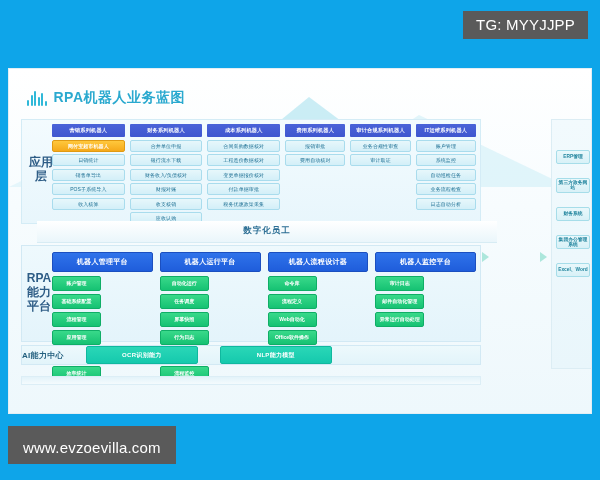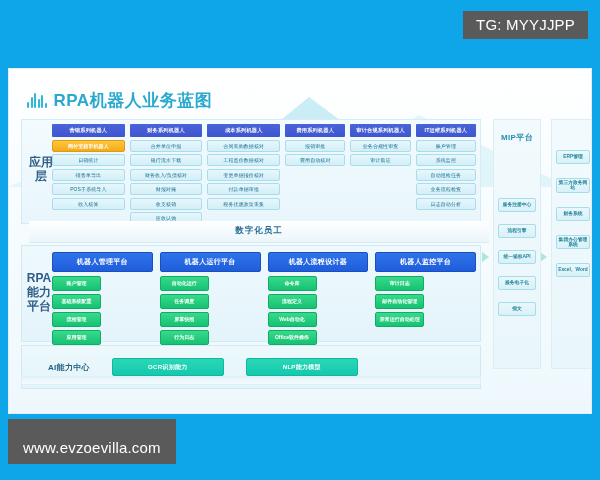--- a/index.html
+++ b/index.html
@@ -31,21 +31,21 @@
     justify-content: center;
   }
   #wm-tg {
     right: 12px;
     top: 11px;
     padding: 5px 13px 6px 13px;
   }
   #wm-site {
     left: 8px;
     bottom: 16px;
-    padding: 20px 15px 8px 15px;
+    padding: 13px 15px 8px 15px;
     font-size: 15px;
   }
 
   
   #card {
     position: absolute;
     left: 8px;
     top: 68px;
     width: 584px;
     height: 346px;
@@ -77,21 +77,21 @@
   }
   #bars { display: flex; align-items: flex-end; gap: 1.5px; height: 15px; }
   #bars i { display:block; width: 2px; background: #2fb8d8; border-radius: 1px; }
   #bars i:nth-child(1){ height: 6px; }
   #bars i:nth-child(2){ height: 11px; }
   #bars i:nth-child(3){ height: 15px; }
   #bars i:nth-child(4){ height: 9px; }
   #bars i:nth-child(5){ height: 13px; }
   #bars i:nth-child(6){ height: 5px; }
   #title-text {
-    font-size: 17px;
+    font-size: 14px;
     font-weight: bold;
     color: #2aa9cf;
     letter-spacing: 0.5px;
     text-shadow: 0 1px 0 #ffffff;
   }
 
   
   .side-label {
     position: absolute;
     width: 26px;
@@ -166,21 +166,21 @@
   .cell.hl {
     background: linear-gradient(180deg,#ffc83d 0%,#f5a91a 100%);
     border-color: #e09a12;
     color: #ffffff;
     font-weight: bold;
   }
 
   
   #digital-band {
     position: absolute;
-    left: 20px;
+    left: 28px;
     top: 152px;
     width: 460px;
     height: 22px;
   }
   #digital-band .band-bg {
     position: absolute;
     inset: 0;
     background: linear-gradient(180deg,#ffffff 0%,#eaf6fb 100%);
     border-bottom: 1px solid #d7ecf4;
   }
@@ -251,28 +251,27 @@
     padding: 0 1px;
     overflow: hidden;
   }
 
   
   #ai-strip {
     position: absolute;
     left: 12px;
     top: 276px;
     width: 460px;
-    height: 44px;
+    height: 20px;
     background: linear-gradient(180deg,#edf9fc 0%,#e2f4fa 100%);
     border: 1px solid #d2e9f4;
     box-sizing: border-box;
     display: flex;
     align-items: center;
     gap: 22px;
-    padding-left: 26px;
   }
   #ai-label {
     font-size: 8px;
     font-weight: bold;
     color: #24607f;
     letter-spacing: 0.3px;
     white-space: nowrap;
   }
   .ai-pill {
     width: 110px;
@@ -495,30 +494,20 @@
       <div id="ai-label">AI能力中心</div>
       <div class="ai-pill">OCR识别能力</div>
       <div class="ai-pill">NLP能力模型</div>
     </div>
 
     <div id="base-strip"></div>
 
     <div class="chev" id="chev-a"></div>
     <div class="chev" id="chev-b"></div>
 
-    <div class="rail" id="rail-mip">
-      <div class="rail-title">MIP平台</div>
-      <div class="rail-items">
-          <div class="rcell">服务注册中心</div>
-          <div class="rcell">流程引擎</div>
-          <div class="rcell">统一鉴权API</div>
-          <div class="rcell">服务电子化</div>
-          <div class="rcell">报文</div>
-        </div>
-    </div>
 
     <div class="rail" id="rail-sys">
       <div class="rail-items">
           <div class="rcell">ERP管理</div>
           <div class="rcell">第三方政务网站</div>
           <div class="rcell">财务系统</div>
           <div class="rcell">集团办公管理系统</div>
           <div class="rcell">Excel、Word</div>
         </div>
     </div>

